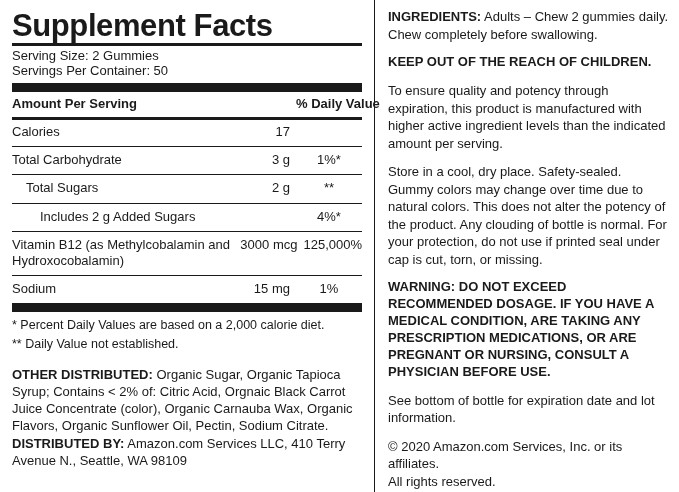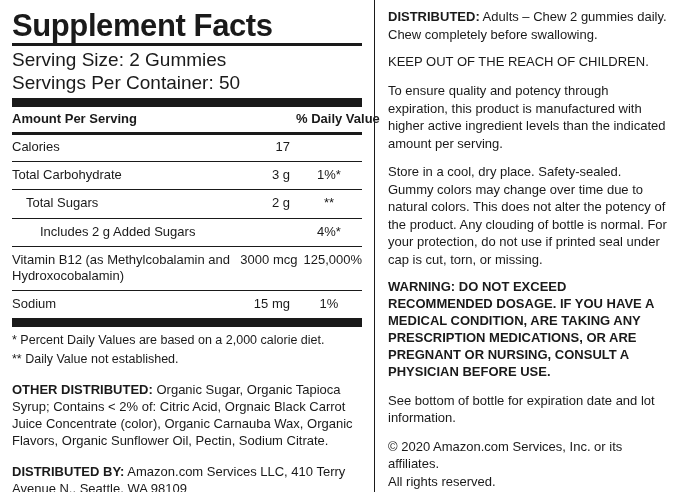--- a/index.html
+++ b/index.html
@@ -40,21 +40,21 @@
     font-weight: bold;
     letter-spacing: -0.4px;
     line-height: 1.0;
     margin: 4px 0 2px 0;
     font-family: "Liberation Sans", sans-serif;
   }
   .rule-thin { height: 1px; background: #1a1a1a; margin: 3px 0; }
   .rule-med  { height: 3px; background: #1a1a1a; margin: 2px 0; }
   .rule-thick{ height: 9px; background: #1a1a1a; margin: 2px 0; }
   .serving {
-    font-size: 19px;
+    font-size: 13px;
     line-height: 1.25;
     margin: 2px 0 3px 0;
   }
   .row {
     display: flex;
     align-items: baseline;
     font-size: 13px;
     line-height: 1.25;
     padding: 2px 0 3px 0;
   }
@@ -80,32 +80,31 @@
     padding: 3px 0 0 0;
   }
   .ingredients {
     font-size: 13px;
     line-height: 1.32;
     margin-top: 14px;
   }
   .distributed {
     font-size: 13px;
     line-height: 1.32;
-    margin-top: 13px;
   }
   
   .right {
     width: 305px;
     padding: 8px 10px 0 14px;
     box-sizing: border-box;
     font-size: 13px;
     line-height: 1.35;
   }
   .right p { margin: 0 0 11px 0; }
-  .strong-hd { font-weight: normal; margin: 0 0 10px 0; line-height: 1.3; }
+  .strong-hd { font-weight: bold; margin: 0 0 10px 0; line-height: 1.3; }
   .warn { font-weight: bold; line-height: 1.3; margin: 0 0 11px 0; }
   .copyright { margin-top: 2px; }
 </style>
 </head>
 <body>
 
 <div class="page">
 
   <div class="left">
     <div class="sf-title">Supplement Facts</div>
@@ -175,21 +174,21 @@
 
     <div class="distributed">
       <span class="b">DISTRIBUTED BY:</span><span> Amazon.com Services LLC, 410 Terry Avenue N., Seattle, WA 98109</span>
     </div>
   </div>
 
   <div class="divider-vert"></div>
 
   <div class="right">
     <p>
-      <span class="b">DISTRIBUTED:</span><span> Adults – Chew 2 gummies daily. Chew completely before swallowing.</span>
+      <span class="b">INGREDIENTS:</span><span> Adults – Chew 2 gummies daily. Chew completely before swallowing.</span>
     </p>
 
     <p class="strong-hd">KEEP OUT OF THE REACH OF CHILDREN.</p>
 
     <p>To ensure quality and potency through expiration, this product is manufactured with higher active ingredient levels than the indicated amount per serving.</p>
 
     <p>Store in a cool, dry place. Safety-sealed. Gummy colors may change over time due to natural colors. This does not alter the potency of the product. Any clouding of bottle is normal. For your protection, do not use if printed seal under cap is cut, torn, or missing.</p>
 
     <p class="warn">WARNING:  DO NOT EXCEED RECOMMENDED DOSAGE. IF YOU HAVE A MEDICAL CONDITION, ARE TAKING ANY PRESCRIPTION MEDICATIONS, OR ARE PREGNANT OR NURSING, CONSULT A PHYSICIAN BEFORE USE.</p>
 

